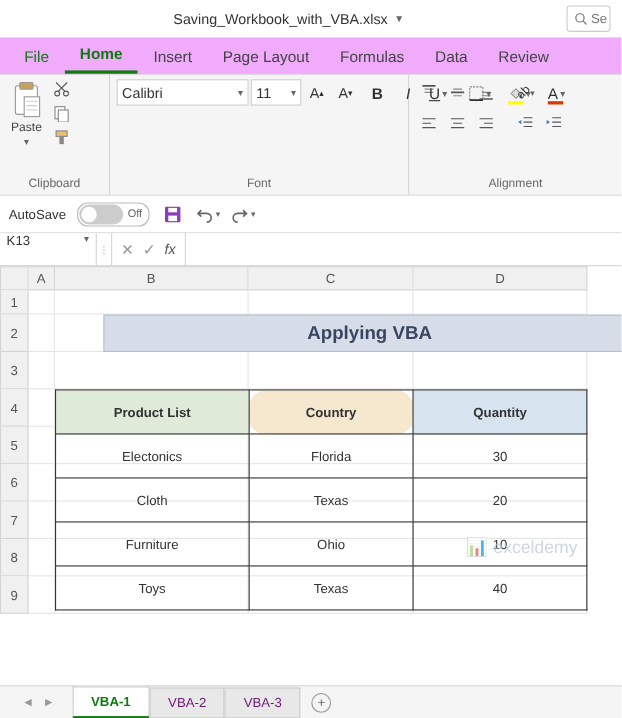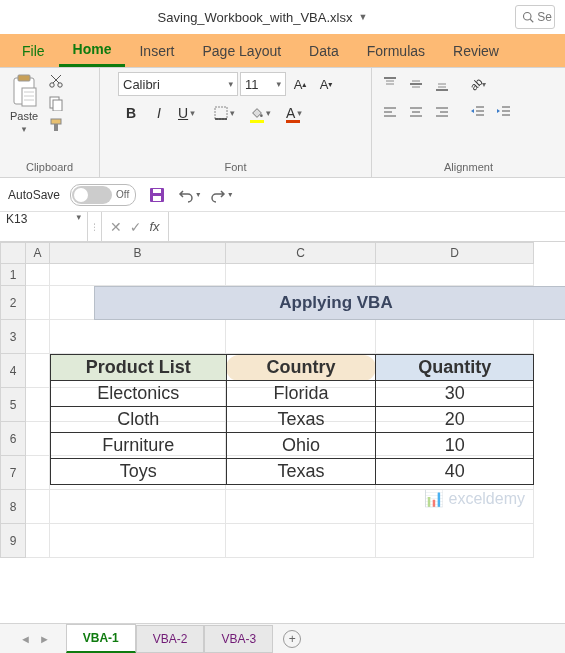--- a/index.html
+++ b/index.html
@@ -4,36 +4,36 @@
 <style>
 * { box-sizing: border-box; margin: 0; padding: 0; font-family: 'Segoe UI', sans-serif; }
 body { background: #fff; width: 565px; height: 653px; overflow: hidden; font-size: 13px; color: #333; }
 
 
 .titlebar { background: #fff; height: 34px; display: flex; align-items: center; padding: 0 10px; }
 .title-center { flex: 1; display: flex; justify-content: center; align-items: center; gap: 6px; }
 .search-box { width: 40px; height: 24px; border: 1px solid #ccc; border-radius: 3px; display: flex; align-items: center; padding-left: 6px; color: #777; font-size: 12px; margin-left: auto; }
 
 
-.ribbontabs { display: flex; align-items: center; height: 34px; background: #fdba74; border-bottom: 1px solid #d4d4d4; padding-left: 8px; gap: 0; }
+.ribbontabs { display: flex; align-items: center; height: 34px; background: #f0abfc; border-bottom: 1px solid #d4d4d4; padding-left: 8px; gap: 0; }
 .ribbontabs .tab { padding: 0 14px; height: 100%; display: flex; align-items: center; font-size: 14px; color: #444; cursor: pointer; }
 .ribbontabs .tab.file { color: #0f7b0f; font-weight: 400; }
 .ribbontabs .tab.active { color: #0f7b0f; font-weight: 600; border-bottom: 3px solid #0f7b0f; }
 
 
 .ribbon { display: flex; background: #f5f5f5; border-bottom: 1px solid #d4d4d4; height: 110px; }
 .ribbon-group { border-right: 1px solid #d4d4d4; padding: 4px 6px 2px; display: flex; flex-direction: column; }
 .ribbon-group .group-content { flex: 1; display: flex; gap: 4px; align-items: flex-start; }
 .ribbon-group .group-label { text-align: center; font-size: 11px; color: #666; padding: 2px 0; }
 
 .big-btn { display: flex; flex-direction: column; align-items: center; gap: 2px; padding: 2px 4px; font-size: 11px; color: #444; }
 .icon-stack { display: flex; flex-direction: column; gap: 4px; }
 .small-icon { width: 20px; height: 18px; display: flex; align-items: center; justify-content: center; font-size: 13px; }
 
-.font-box { display: flex; flex-direction: column; gap: 4px; margin-left: 12px; }
+.font-box { display: flex; flex-direction: row; gap: 4px; }
 .font-row1 { display: flex; gap: 2px; }
 .font-select { background: #fff; border: 1px solid #ccc; height: 24px; padding: 0 4px; display: flex; align-items: center; font-size: 13px; }
 .font-name { width: 120px; justify-content: space-between; }
 .font-size { width: 46px; justify-content: space-between; }
 .dd { font-size: 9px; color: #666; }
 .font-grow { width: 24px; height: 24px; display: flex; align-items: center; justify-content: center; font-size: 13px; }
 .font-row2 { display: flex; gap: 2px; align-items: center; }
 .fmt-btn { width: 26px; height: 26px; display: flex; align-items: center; justify-content: center; font-size: 14px; position: relative; }
 .fmt-btn.with-dd { width: 34px; justify-content: flex-start; padding-left: 4px; }
 .color-bar { position: absolute; bottom: 3px; left: 4px; width: 14px; height: 3px; }
@@ -62,21 +62,21 @@
 .colA { width: 24px; } .colB { width: 176px; } .colC { width: 150px; } .colD { width: 158px; }
 .gridrow { display: flex; height: 34px; }
 .gridrow.short { height: 22px; }
 .rowhead { width: 26px; border: 1px solid #d4d4d4; border-top: none; background: #f0f0f0; display: flex; align-items: center; justify-content: center; font-size: 12px; color: #555; }
 .cell { border-right: 1px solid #e5e5e5; border-bottom: 1px solid #e5e5e5; }
 
 
 .sheet-content { position: absolute; left: 50px; top: 22px; }
 .title-banner { width: 484px; height: 34px; margin-top: 22px; background: #d6dce8; border: 1px solid #b8bfc9; display: flex; align-items: center; justify-content: center; font-weight: bold; font-size: 17px; color: #3a4660; margin-left: 44px; }
 .data-table { margin-top: 34px; border-collapse: collapse; width: 484px; }
-.data-table th, .data-table td { border: 1px solid #333; height: 26px; text-align: center; font-size: 18px; }
+.data-table th, .data-table td { border: 1px solid #333; height: 40px; text-align: center; font-size: 12px; }
 .data-table th { font-weight: bold; }
 .th-prod { background: #e0ead8; width: 176px; }
 .th-country { background: #f6e7cf; width: 150px; border-radius: 16px; }
 .th-qty { background: #d8e3f0; width: 158px; }
 
 
 .watermark { position: absolute; right: 40px; bottom: 50px; color: #b8c5d6; font-size: 16px; font-weight: 500; opacity: 0.7; }
 
 
 .sheettabs { position: absolute; bottom: 0; left: 0; right: 0; height: 30px; background: #f5f5f5; border-top: 1px solid #d4d4d4; display: flex; align-items: center; padding-left: 20px; }
@@ -102,22 +102,22 @@
       </svg>
     &nbsp;Se
   </div>
 </div>
 
 <div class="ribbontabs">
   <div class="tab file">File</div>
   <div class="tab active">Home</div>
   <div class="tab">Insert</div>
   <div class="tab">Page Layout</div>
+  <div class="tab">Formulas</div>
   <div class="tab">Data</div>
-  <div class="tab">Formulas</div>
   <div class="tab">Review</div>
 </div>
 
 <div class="ribbon">
 
   <div class="ribbon-group" style="width:100px">
     <div class="group-content">
       <div class="big-btn">
         <svg width="28" height="34" viewBox="0 0 28 34">
             <rect x="4" y="4" width="20" height="26" rx="2" fill="#fff" stroke="#999"></rect>

